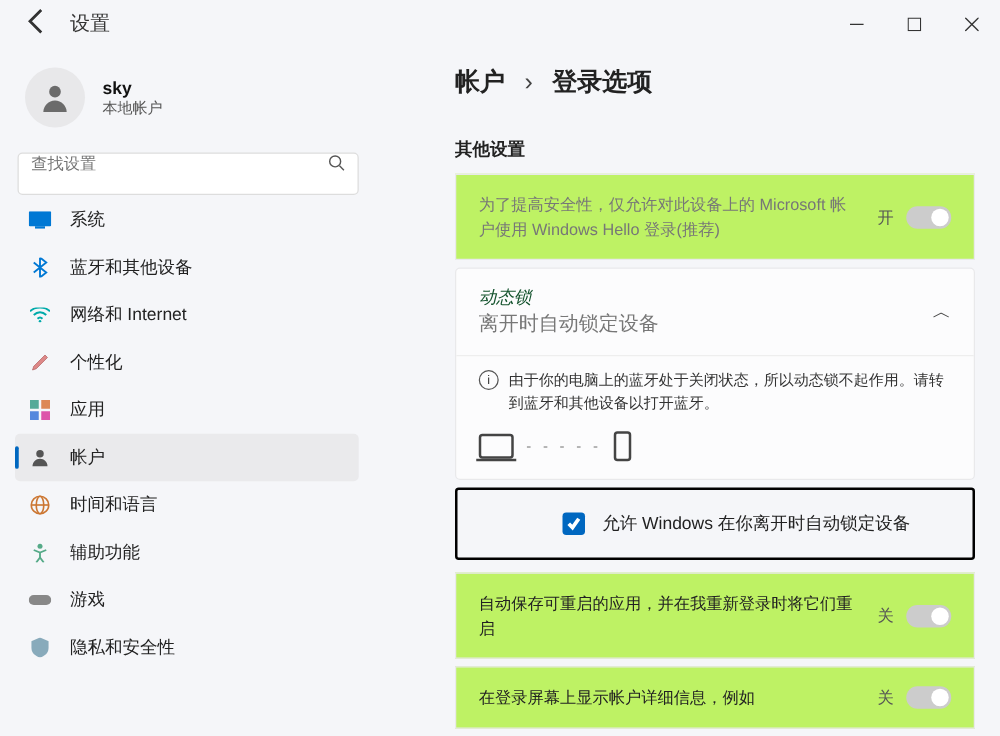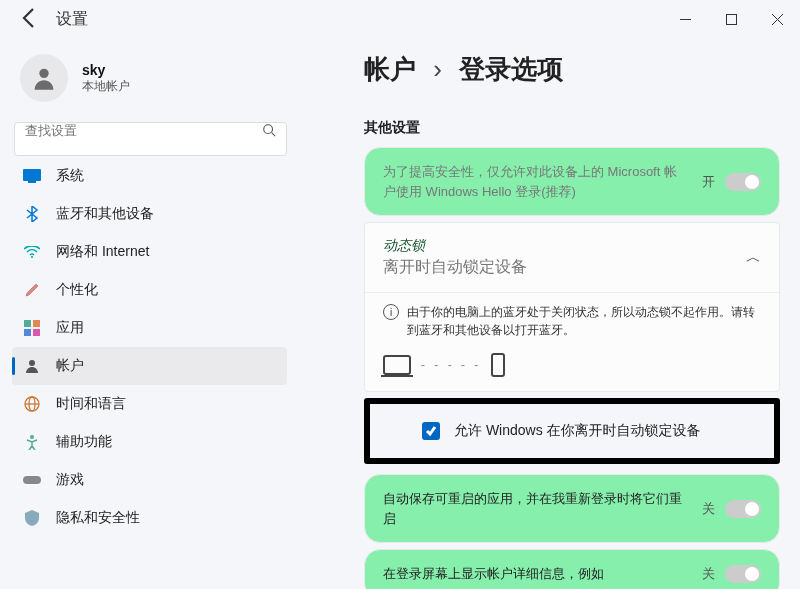--- a/index.html
+++ b/index.html
@@ -25,46 +25,46 @@
 .search { margin: 2px 8px 1px 2px; height: 34px; background: #fff; border: 1px solid #ddd; border-radius: 4px; display: flex; align-items: flex-start; padding: 0 10px; }
 .search input { flex: 1; border: none; outline: none; font-size: 13px; background: transparent; color: #333; }
 .search .sicon { font-size: 14px; color: #555; }
 
 .nav-item { display: flex; align-items: center; height: 38px; padding-left: 10px; border-radius: 4px; cursor: pointer; margin-right: 8px; font-size: 14px; color: #222; position: relative; }
 .nav-item.active { background: #eaeaec; }
 .nav-item.active::before { content: ""; position: absolute; left: 0; top: 10px; bottom: 10px; width: 3px; background: #0067c0; border-radius: 2px; }
 .nav-icon { width: 20px; height: 20px; margin-right: 14px; display: flex; align-items: center; justify-content: center; }
 
 .main { flex: 1; padding: 14px 20px 0 28px; overflow: hidden; }
-.breadcrumb { font-size: 26px; font-weight: 600; color: #222; margin-bottom: 32px; }
+.breadcrumb { font-size: 20px; font-weight: 600; color: #222; margin-bottom: 32px; }
 .breadcrumb .sep { margin: 0 10px; color: #444; font-weight: 400; }
 .section-title { font-size: 14px; font-weight: 600; color: #222; margin-bottom: 10px; }
 
-.card { background: #86efac; border: 1px solid #e9e9eb; border-radius: 16px; padding: 14px 18px; margin-bottom: 6px; display: flex; align-items: center; }
+.card { background: #bef264; border: 1px solid #e9e9eb; border-radius: 0; padding: 14px 18px; margin-bottom: 6px; display: flex; align-items: center; }
 .card .ctext { flex: 1; font-size: 13px; color: #777; line-height: 1.5; padding-right: 20px; }
 .card .ctext.dark { color: #222; }
 .card .cstate { font-size: 13px; color: #555; margin-right: 10px; }
 .toggle { width: 36px; height: 18px; border-radius: 10px; background: #ccc; position: relative; }
 .toggle::after { content: ""; position: absolute; right: 2px; top: 2px; width: 14px; height: 14px; border-radius: 50%; background: #fff; }
 .chev { font-size: 15px; color: #444; }
 
 .card-expand { background: #fcfcfd; border: 1px solid #e9e9eb; border-radius: 4px; margin-bottom: 6px; }
 .ce-head { padding: 14px 18px; display: flex; align-items: center; }
 .ce-head .t1 { font-size: 14px; color: #14532d; font-style: italic; }
 .ce-head .t2 { font-size: 16px; color: #777; margin-top: 2px; }
 .ce-body { padding: 0 18px 14px 18px; border-top: 1px solid #eee; padding-top: 10px; }
 .info-row { display: flex; font-size: 12px; color: #333; line-height: 1.5; }
 .info-row .iicon { width: 16px; height: 16px; border-radius: 50%; border: 1px solid #555; font-size: 10px; display: flex; align-items: center; justify-content: center; margin-right: 8px; flex-shrink: 0; margin-top: 1px; }
 .device-row { display: flex; align-items: center; margin-top: 14px; }
 .device { width: 28px; height: 20px; border: 2px solid #444; border-radius: 3px; position: relative; }
 .device.laptop::after { content: ""; position: absolute; bottom: -4px; left: -4px; right: -4px; height: 2px; background: #444; }
 .device.phone { width: 14px; height: 24px; border-radius: 3px; }
 .dots { margin: 0 10px; letter-spacing: 3px; color: #888; font-size: 12px; }
 
-.hl-card { border: 6px solid #000000; border-radius: 3px; padding: 18px 18px; margin-bottom: 10px; display: flex; align-items: center; }
+.hl-card { border: 2px solid #000000; border-radius: 3px; padding: 18px 18px; margin-bottom: 10px; display: flex; align-items: center; justify-content: center; }
 .cbx { width: 18px; height: 18px; border-radius: 3px; background: #0067c0; display: flex; align-items: center; justify-content: center; margin-left: 34px; margin-right: 14px; flex-shrink: 0; }
 .cbx svg { width: 12px; height: 12px; stroke: #fff; stroke-width: 3; fill: none; }
 .hl-card .lbl { font-size: 14px; color: #222; }
 </style>
 </head>
 <body>
 
 <div class="titlebar">
   <div class="back">
     <svg viewBox="0 0 16 16">

